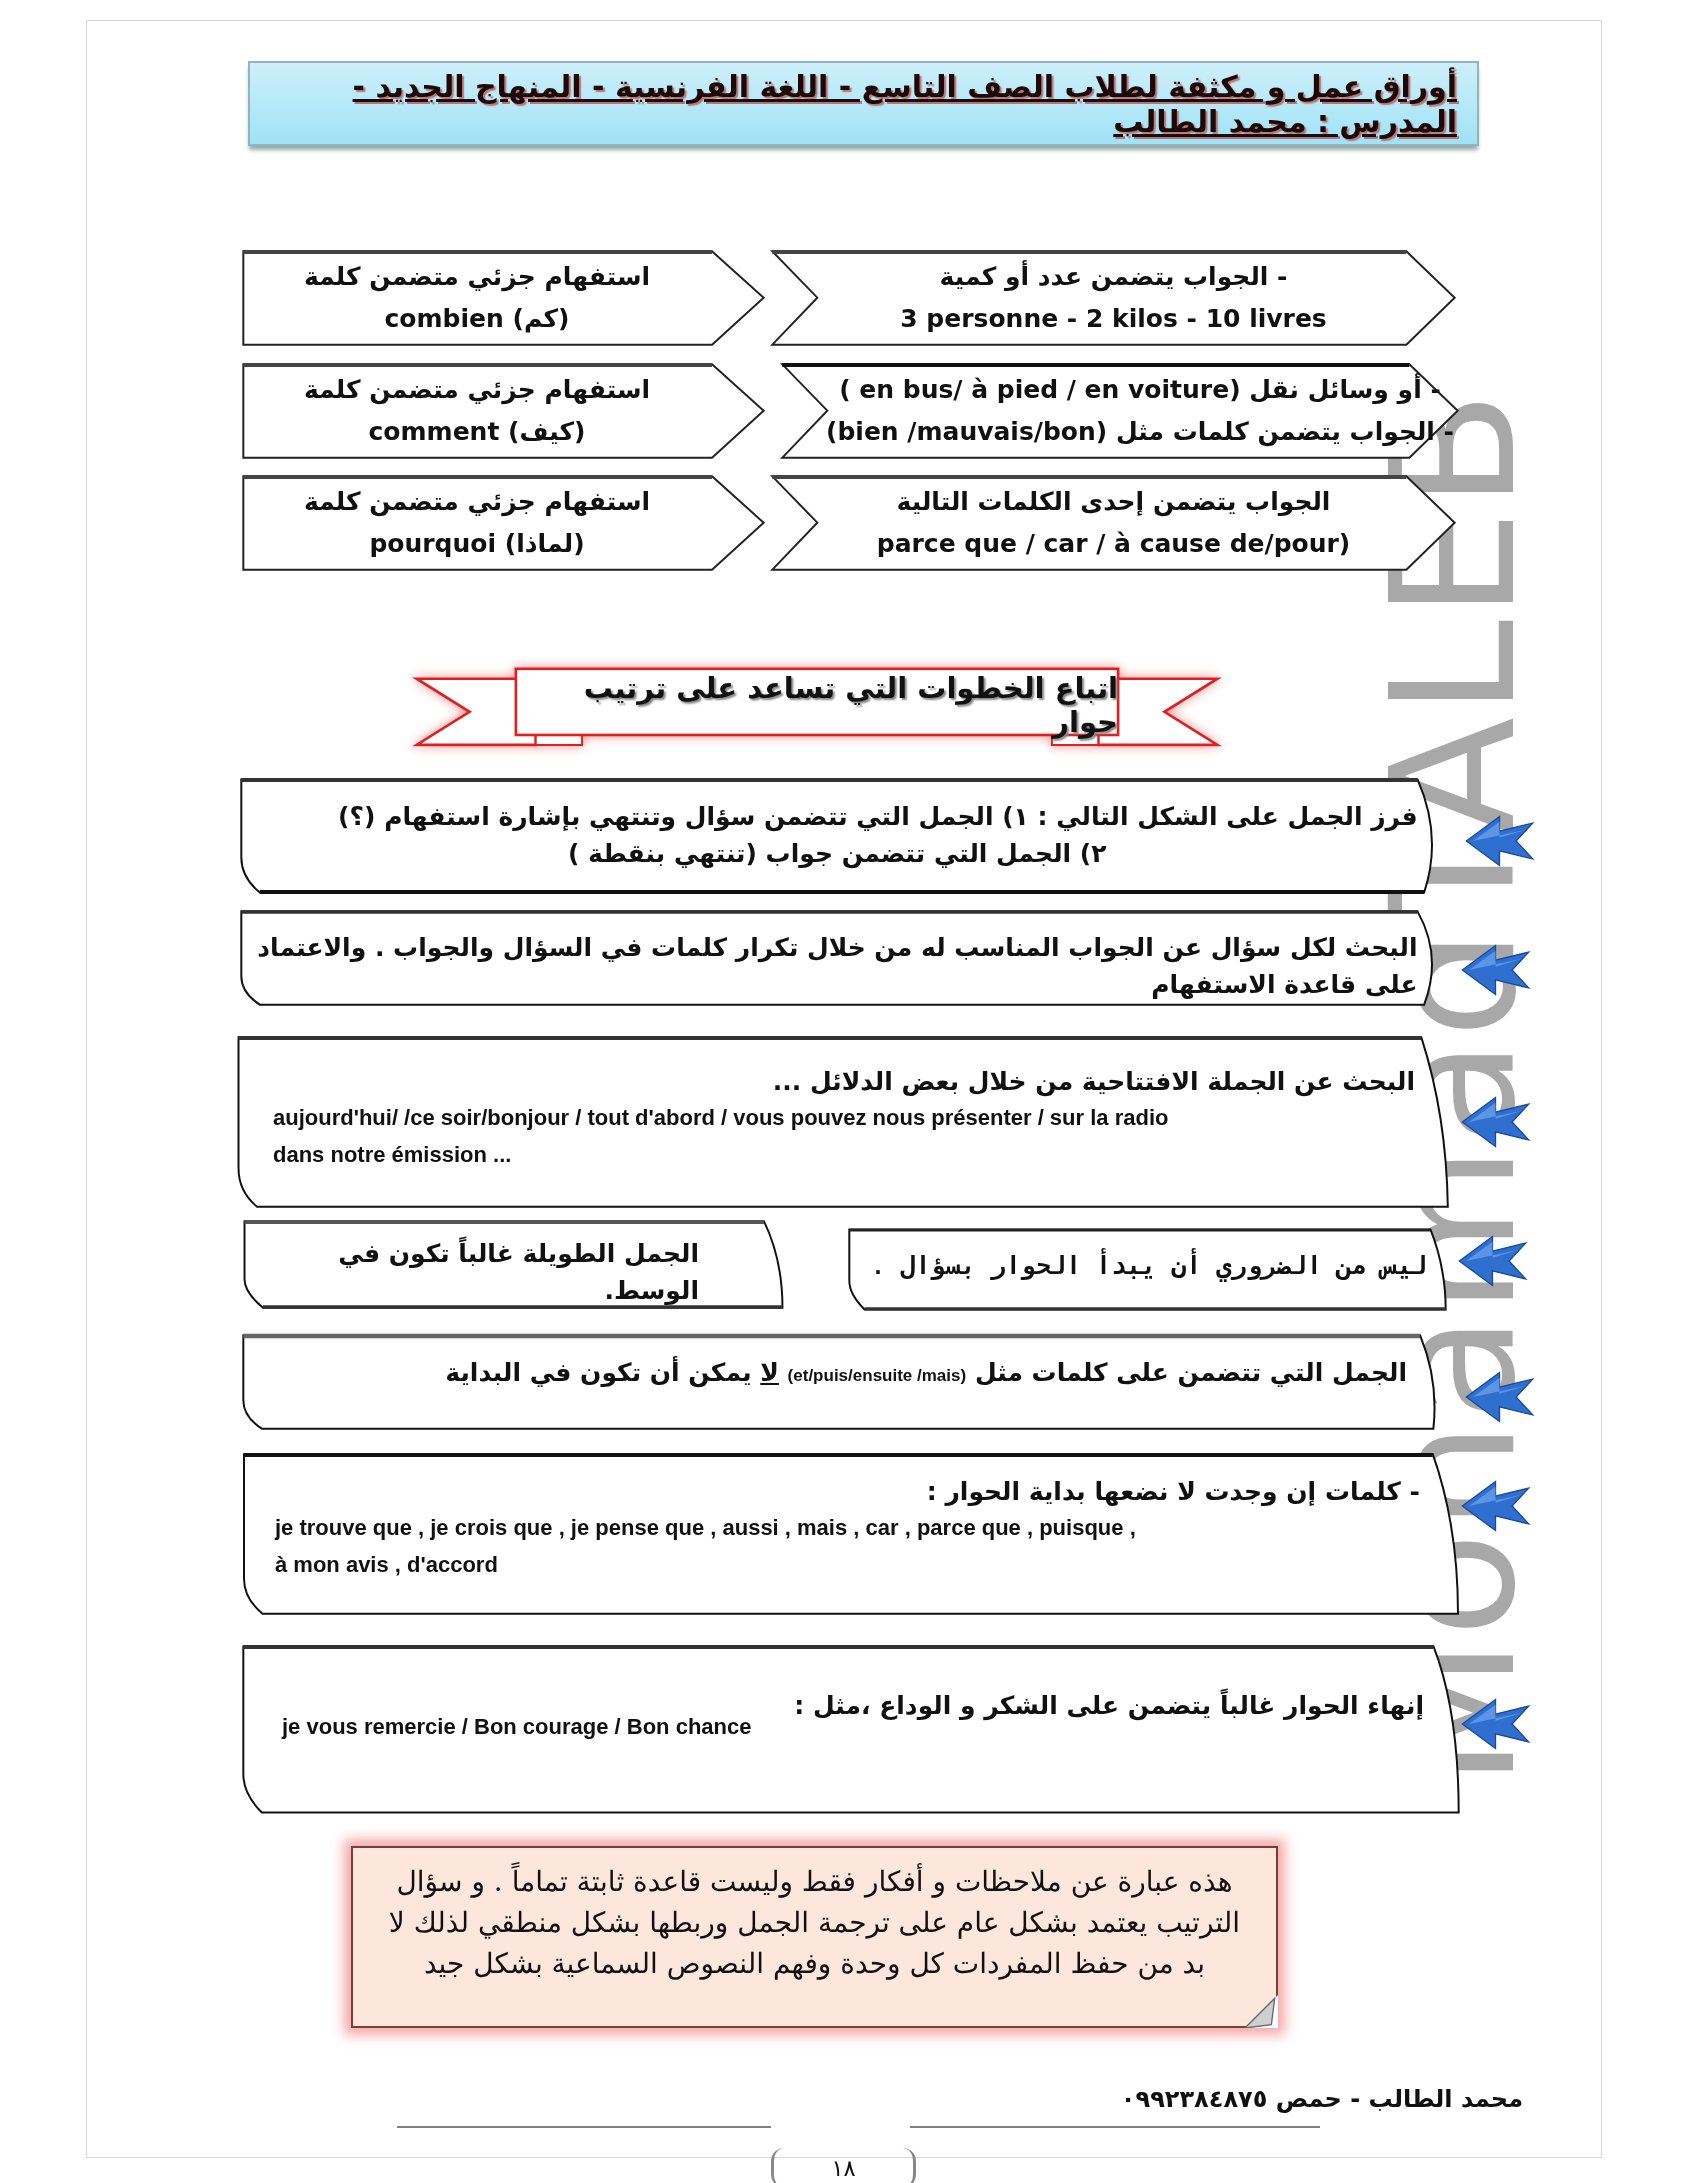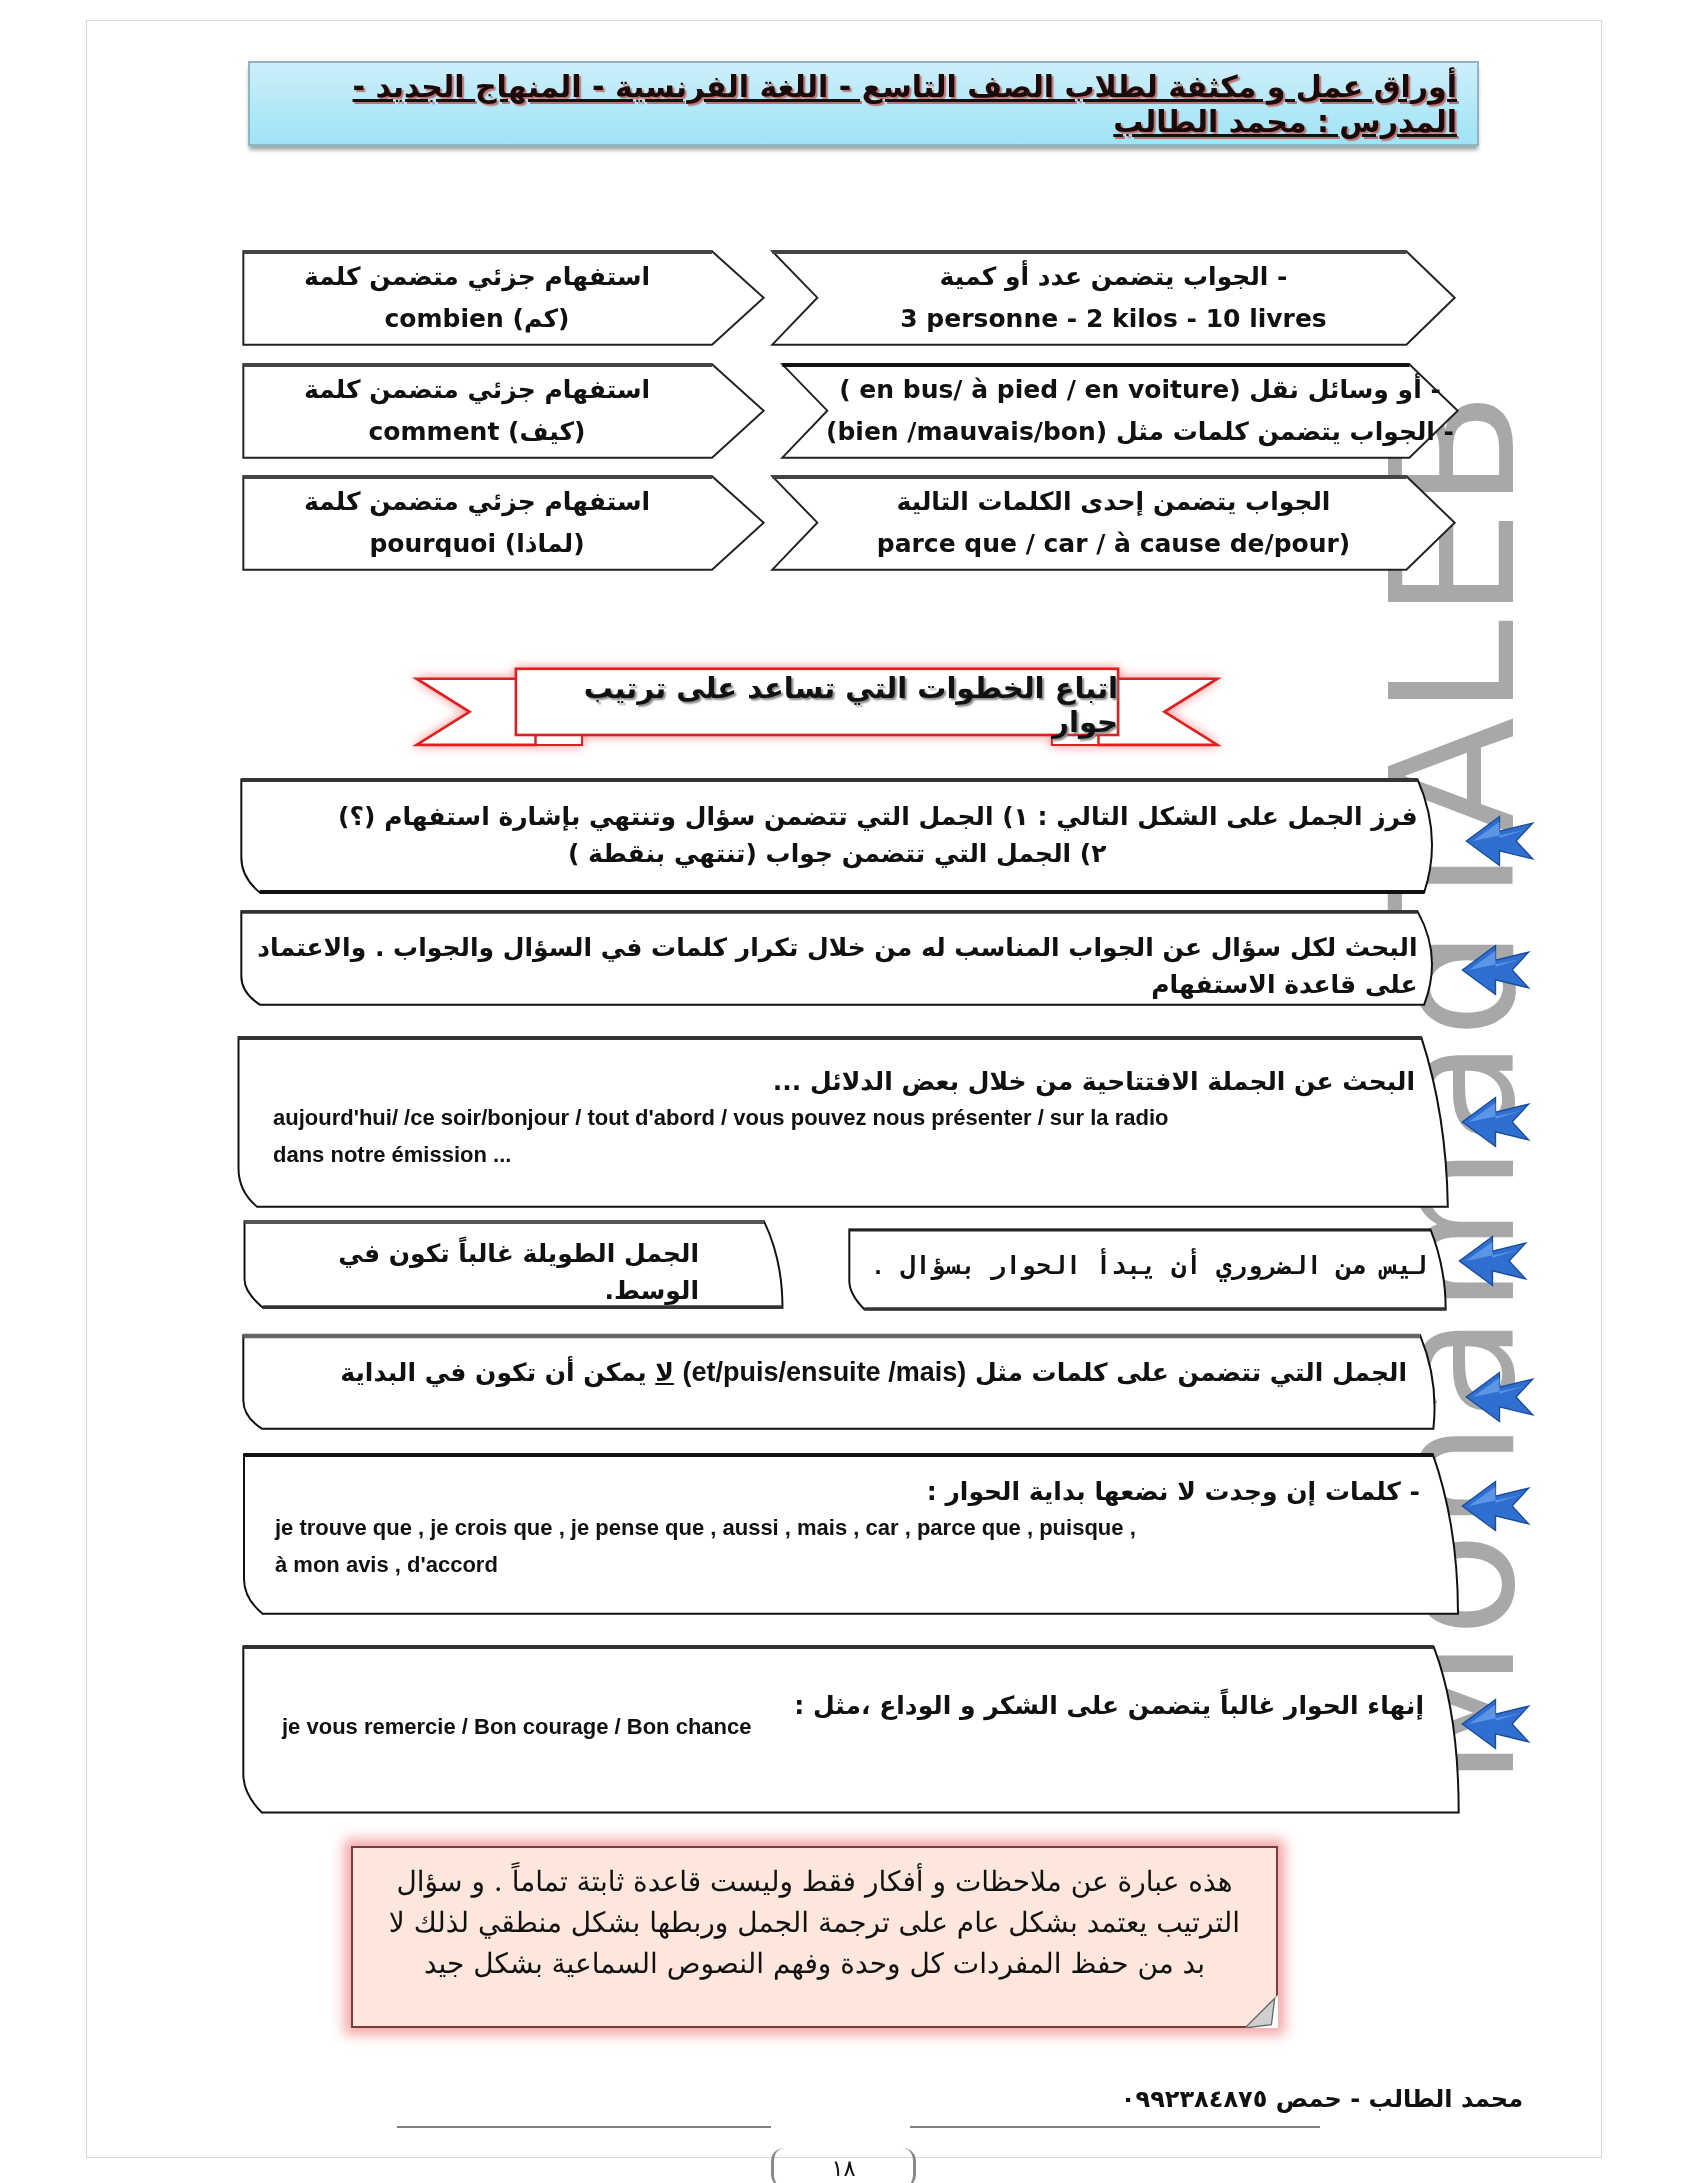--- a/index.html
+++ b/index.html
@@ -218,21 +218,21 @@
     <polygon points="15,45 55,16 55,40 95,28" fill="#6fa5f0" opacity="0.7"></polygon>
   </svg>
 
 <div class="step" style="left:242px;top:1334px;width:1198px;height:96px;">
   <svg width="1198" height="96" viewBox="0 0 1810 145">
       <path d="M2,2 L1780,2 Q1808,70 1800,143 L30,143 Q2,125 2,100 Z" fill="#fff" stroke="#111" stroke-width="3"></path>
       <line x1="2" y1="3" x2="1780" y2="3" stroke="#666" stroke-width="7"></line>
     </svg>
   <div class="content ar" style="right:33px;top:20px;width:1125px;">
     <span>الجمل التي تتضمن على كلمات مثل</span>
-    <span style="font-family:'Liberation Sans',sans-serif;font-size:27px;">(et/puis/ensuite /mais)</span>
+    <span style="font-family:'Liberation Sans',sans-serif;font-size:17px;">(et/puis/ensuite /mais)</span>
     <span style="text-decoration:underline;">لا</span>
     <span>يمكن أن تكون في البداية</span>
   </div>
 </div>
 <svg class="arrow-icon" style="left:1463px;top:1367px;" viewBox="0 0 110 90">
     <polygon points="5,45 55,8 55,30 105,18 80,45 105,72 55,60 55,82" fill="#2f6fd0" stroke="#1a4a9a" stroke-width="2"></polygon>
     <polygon points="15,45 55,16 55,40 95,28" fill="#6fa5f0" opacity="0.7"></polygon>
   </svg>
 
 <div class="step" style="left:242px;top:1453px;width:1218px;height:162px;">

